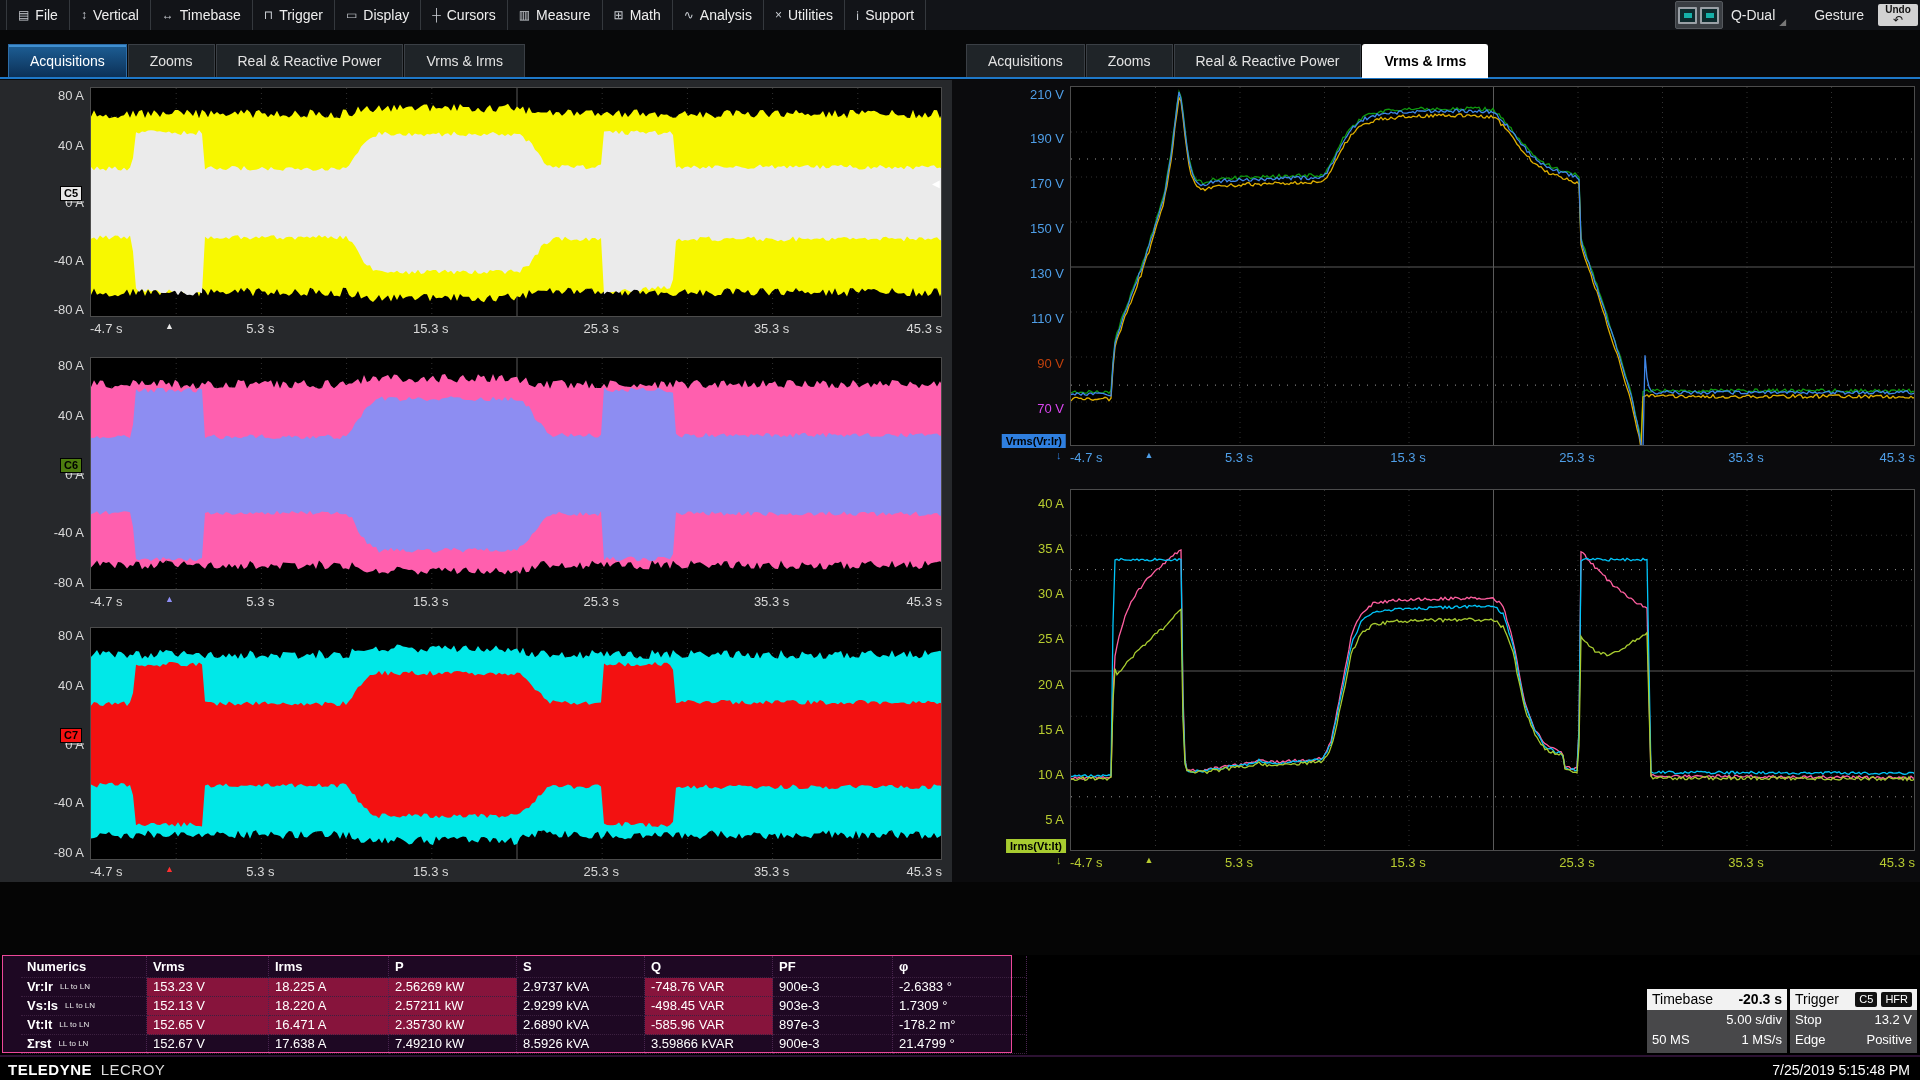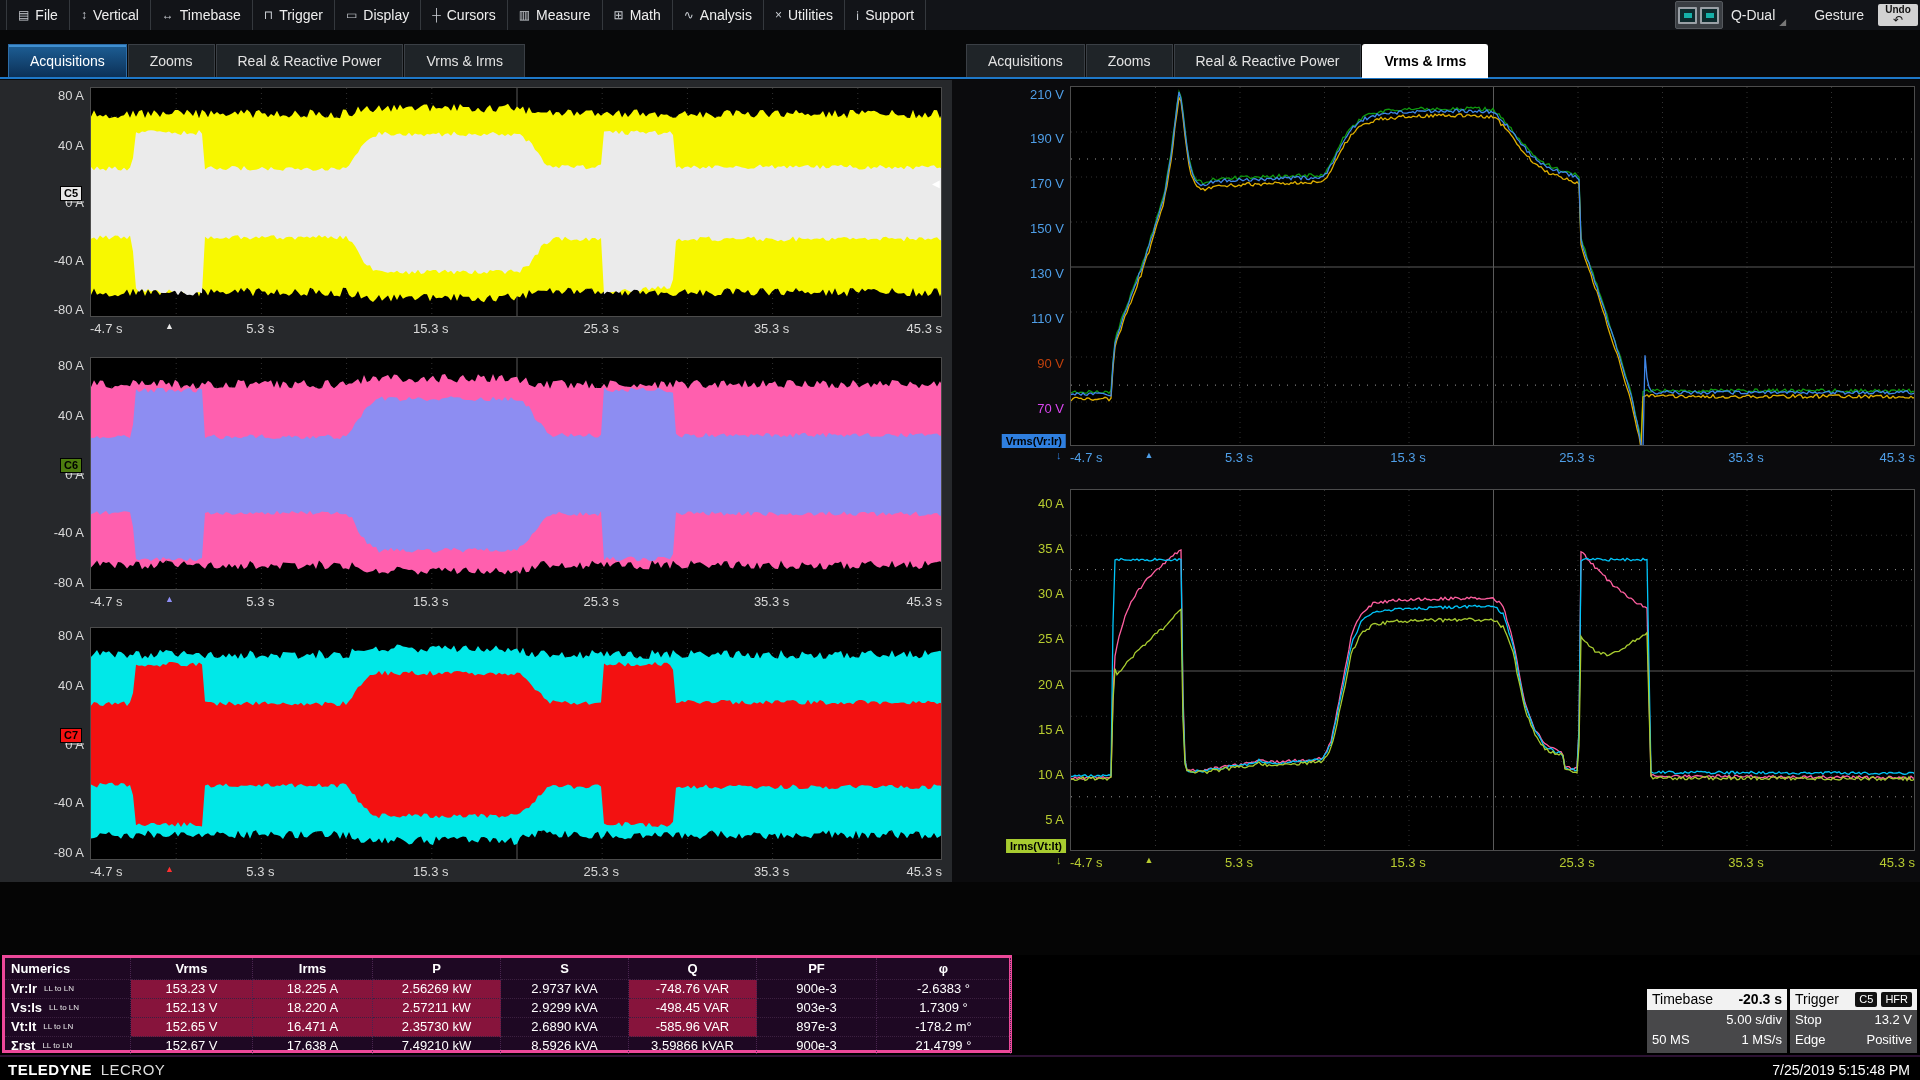--- a/index.html
+++ b/index.html
@@ -44,24 +44,24 @@
   .axis-label.strike{text-decoration:line-through;}
   .xaxis-label{position:absolute;font-size:13px;white-space:nowrap;pointer-events:none;}
   .trig-marker{position:absolute;font-size:9px;pointer-events:none;}
   .right-marker{position:absolute;font-size:10px;pointer-events:none;}
   .chan-tag{position:absolute;font-size:11px;font-weight:bold;padding:0 3px;border:1px solid #000;
     line-height:13px;color:#000;z-index:2;}
   .trace-tag{position:absolute;font-size:11px;font-weight:bold;padding:0 4px;line-height:14px;color:#000;z-index:2;white-space:nowrap;}
   .tag-arrow{position:absolute;font-size:11px;z-index:2;pointer-events:none;}
   
   #numerics{position:absolute;left:2px;top:955px;width:1010px;height:98px;background:#1e0823;
-    color:#fff;font-size:13px;border:3px solid #ec4899;box-sizing:border-box;}
+    color:#fff;font-size:13px;border:1px solid #ec4899;box-sizing:border-box;padding-left:18px;}
   .num-row{display:grid;grid-template-columns:126px 122px 120px 128px 128px 128px 120px 134px;}
   .num-cell{border-right:1px dotted #4a2550;border-bottom:1px dotted #3c2040;padding:0 6px;
-    text-align:center;line-height:18px;white-space:nowrap;overflow:hidden;}
+    text-align:left;line-height:18px;white-space:nowrap;overflow:hidden;}
   .num-head .num-cell{font-weight:bold;line-height:21px;}
   .num-cell.rowlab{text-align:left;font-weight:bold;}
   .num-cell.hl{background:#87143c;}
   .lab-badge{font-size:8px;font-weight:normal;color:#e8e8e8;margin-left:7px;vertical-align:2px;}
   
   .info-box{position:absolute;top:989px;height:64px;background:#48484a;font-size:13px;color:#fff;}
   .info-head{background:#f2f2f2;color:#000;height:21px;line-height:21px;display:flex;padding:0 5px;font-size:14px;}
   .info-head .hd-title{font-weight:normal;}
   .info-head .hd-val{margin-left:auto;font-weight:bold;}
   .info-row{display:flex;padding:0 5px;line-height:20px;}

